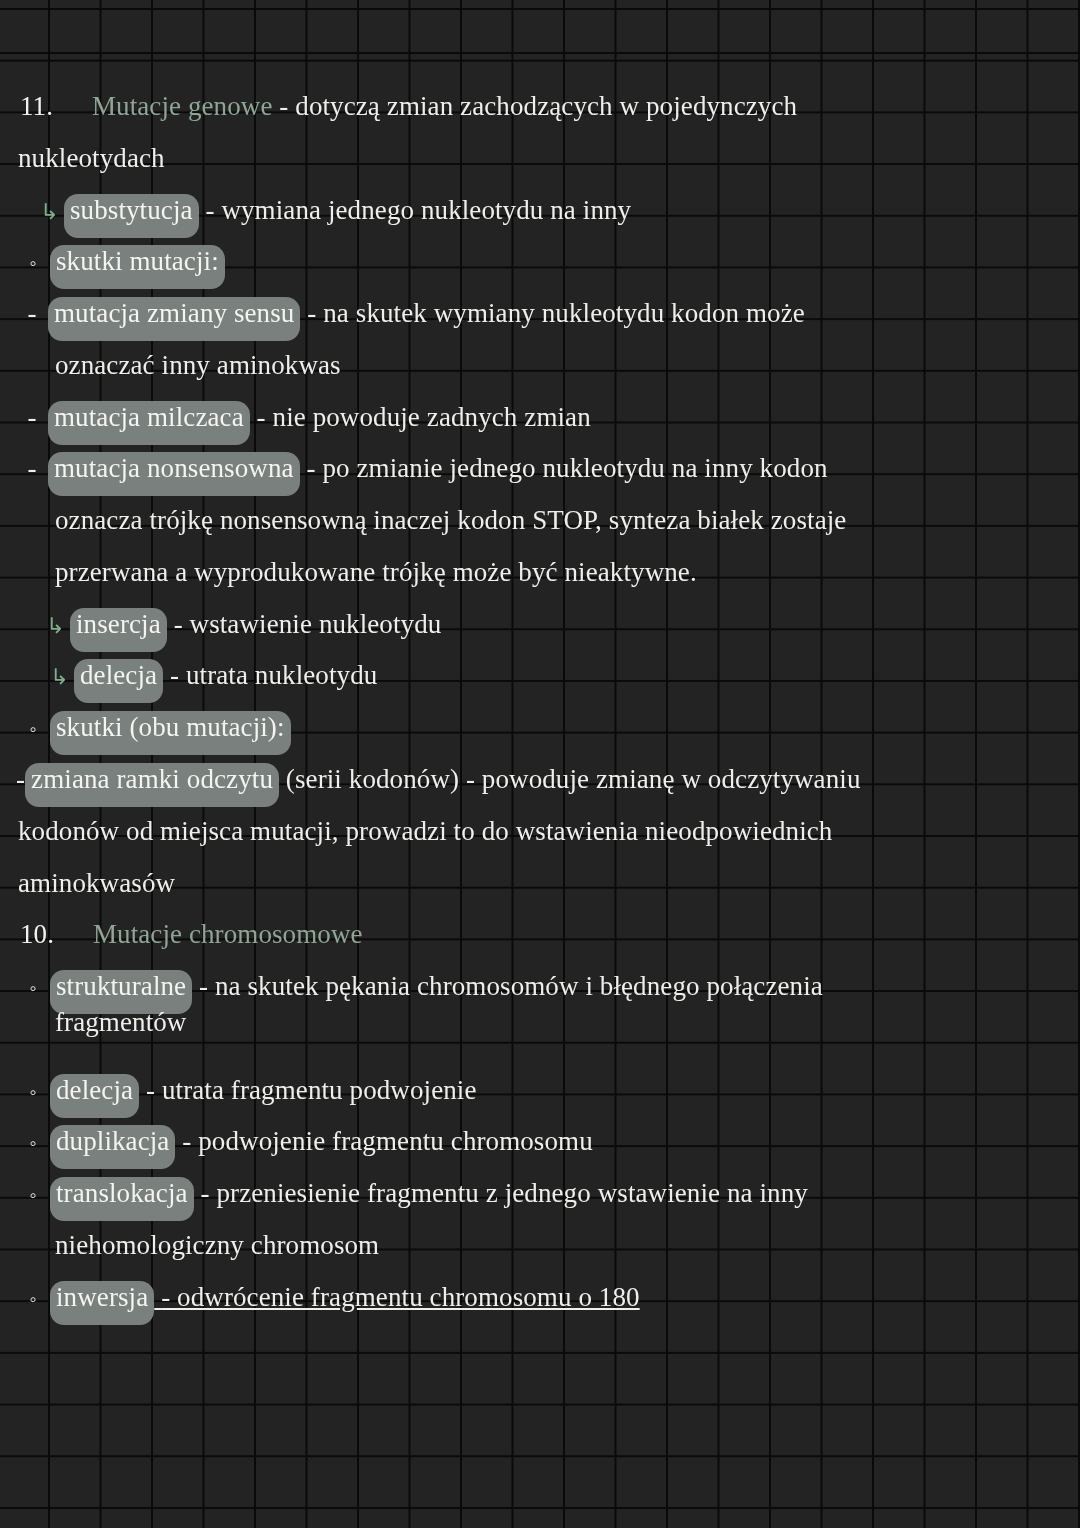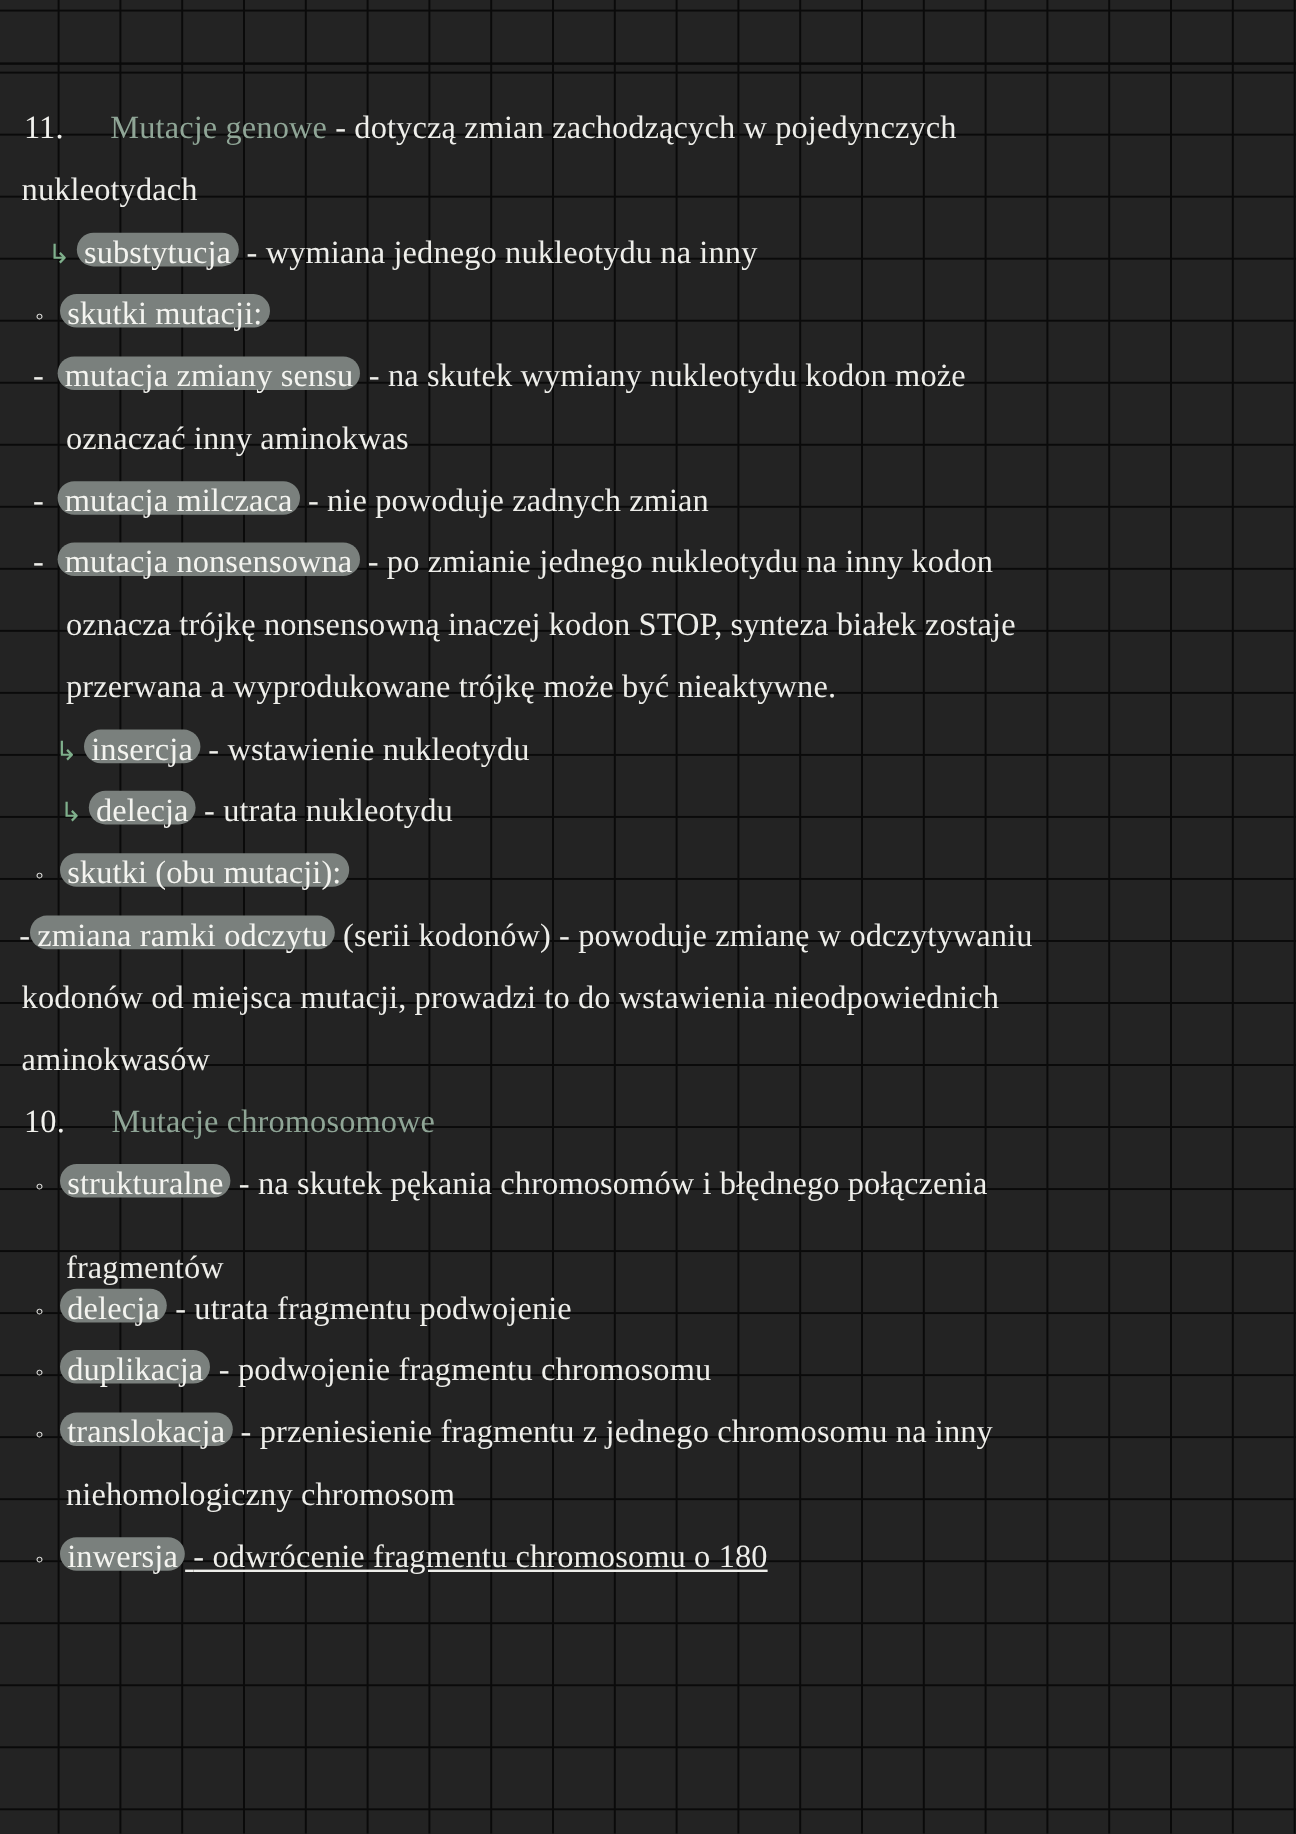--- a/index.html
+++ b/index.html
@@ -20,21 +20,21 @@
   }
   .page { position: absolute; left: 0; top: 78px; width: 1080px; }
   .line {
     position: absolute; left: 0; height: 52px; line-height: 44px;
     font-size: 27px; white-space: nowrap; letter-spacing: 0.1px;
   }
   .heading-num { color: #f2f2ee; }
   .heading { color: #8fa596; margin-left: 32px; }
   .pill {
     display: inline-block; background: #7a807d; color: #f4f4f0;
-    border-radius: 14px; padding: 0 6px; line-height: 32px; height: 28px;
+    border-radius: 14px; padding: 0 6px; line-height: 32px; height: 44px;
   }
   .bullet { display: inline-block; width: 34px; text-align: center; color: #e9e9e6; font-size: 20px; }
   .dash { display: inline-block; width: 32px; text-align: center; }
   .arrow { display: inline-block; color: #7fb08c; font-size: 22px; width: 24px; font-family: "DejaVu Sans", sans-serif; }
 </style>
 </head>
 <body>
 
 <div class="topline"></div>
 
@@ -107,37 +107,37 @@
 
   <div class="line" style="top:834px; left:20px;">
     <span class="heading-num">10.</span>
     <span class="heading">Mutacje chromosomowe</span>
   </div>
 
   <div class="line" style="top:886px; left:16px;">
     <span class="bullet">◦</span><span class="pill">strukturalne</span>
     <span>- na skutek pękania chromosomów i błędnego połączenia</span>
   </div>
-  <div class="line" style="top:956px; left:55px;text-align:right;">
+  <div class="line" style="top:922px; left:55px;text-align:right;">
     <span>fragmentów</span>
   </div>
 
   <div class="line" style="top:990px; left:16px;">
     <span class="bullet">◦</span><span class="pill">delecja</span>
     <span>- utrata fragmentu podwojenie</span>
   </div>
 
   <div class="line" style="top:1041px; left:16px;">
     <span class="bullet">◦</span><span class="pill">duplikacja</span>
     <span>- podwojenie fragmentu chromosomu</span>
   </div>
 
   <div class="line" style="top:1093px; left:16px;">
     <span class="bullet">◦</span><span class="pill">translokacja</span>
-    <span>- przeniesienie fragmentu z jednego chromosomu na inny</span>
+    <span>- przeniesienie fragmentu z jednego wstawienie na inny</span>
   </div>
   <div class="line" style="top:1145px; left:55px;">
     <span>niehomologiczny chromosom</span>
   </div>
 
   <div class="line" style="top:1197px; left:16px;text-decoration:underline;">
     <span class="bullet">◦</span><span class="pill">inwersja</span>
     <span>- odwrócenie fragmentu chromosomu o 180</span>
   </div>
 </div>

